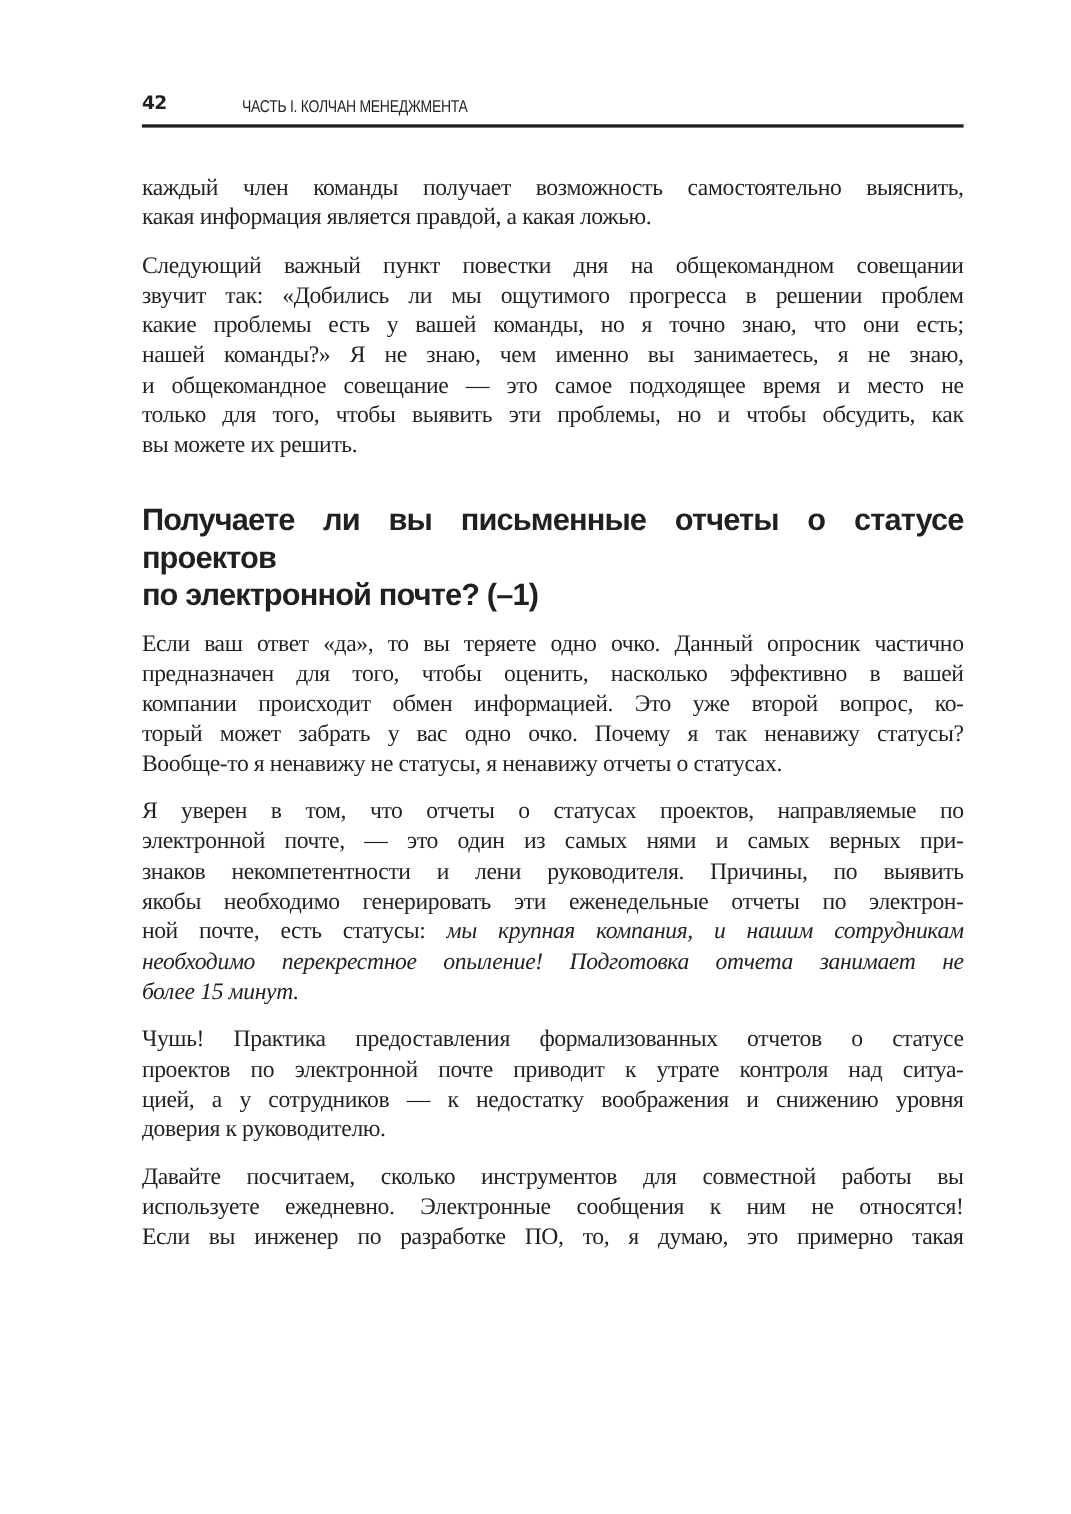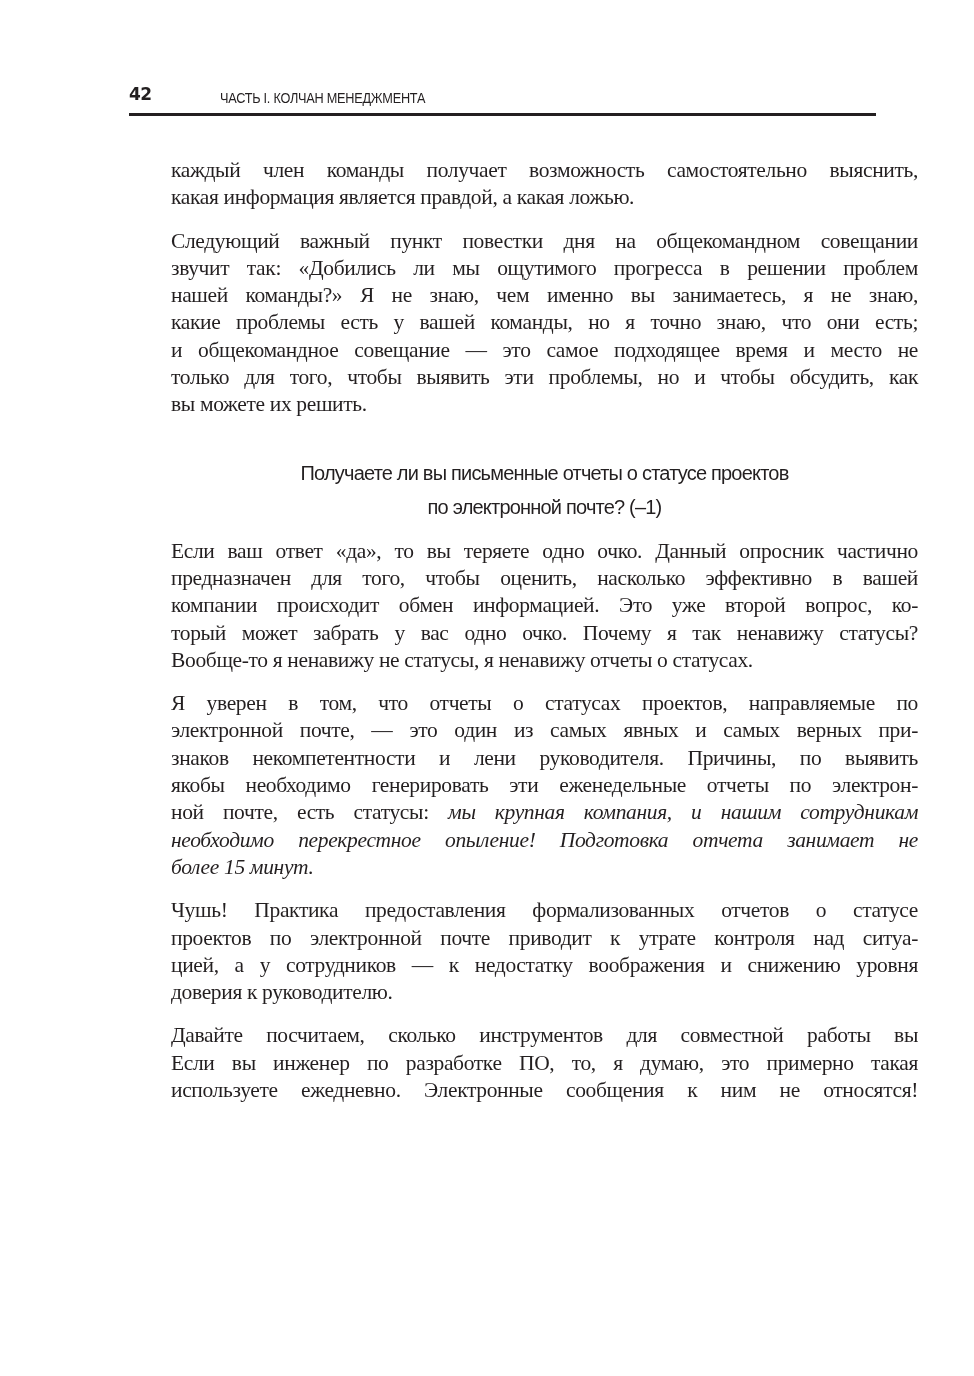--- a/index.html
+++ b/index.html
@@ -2,25 +2,25 @@
 <html><head>
   <meta charset="utf-8">
   <style>
     html, body { margin: 0; padding: 0; background: #ffffff; }
     body { width: 974px; height: 1376px; position: relative; overflow: hidden; color: #231f20; }
     .page { position: absolute; left: 129px; top: 0; width: 747px; }
     .running-head { position: absolute; left: 0; top: 84px; width: 747px; height: 30px; }
     .page-number { position: absolute; left: 0; top: 0; font-family: "DejaVu Sans", sans-serif; font-weight: bold; font-size: 17px; letter-spacing: -0.5px; }
     .head-title { position: absolute; left: 91px; top: 5px; font-family: "Liberation Sans", sans-serif; font-size: 15.5px; letter-spacing: -0.3px; transform: scaleX(0.82); transform-origin: left center; white-space: nowrap; }
     .head-rule { position: absolute; left: 0; top: 113px; width: 747px; height: 3px; background: #231f20; }
-    .body { position: absolute; left: 0; top: 157px; width: 747px; font-family: "Liberation Serif", serif; font-size: 21.5px; line-height: 27.3px; text-align: justify; margin-left: 42px; }
+    .body { position: absolute; left: 0; top: 157px; width: 747px; font-family: "Liberation Serif", serif; font-size: 21.5px; line-height: 27.3px; text-align: justify; }
     .body p { margin: 0 0 16px 0; }
     .line { display: block; text-align: justify; text-align-last: justify; white-space: nowrap; letter-spacing: -0.35px; }
     .line.last { text-align-last: left; }
-    .section-heading { font-family: "Liberation Sans", sans-serif; font-weight: normal; font-size: 20px; line-height: 34px; text-align: center; margin: 37px 0 14px 0; letter-spacing: -0.8px; }
+    .section-heading { font-family: "Liberation Sans", sans-serif; font-weight: bold; font-size: 28px; line-height: 34px; margin: 37px 0 14px 0; letter-spacing: -0.8px; }
     .section-heading span { display: block; }
     em { }
   </style>
 </head>
 <body>
 
 <div class="page">
   <div class="running-head">
     <span class="page-number">42</span>
     <span class="head-title">ЧАСТЬ I. КОЛЧАН МЕНЕДЖМЕНТА</span>
@@ -28,53 +28,53 @@
   <div class="head-rule"></div>
 
   <div class="body">
     <p>
       <span class="line">каждый член команды получает возможность самостоятельно выяснить,</span>
       <span class="line last">какая информация является правдой, а какая ложью.</span>
     </p>
     <p>
       <span class="line">Следующий важный пункт повестки дня на общекомандном совещании</span>
       <span class="line">звучит так: «Добились ли мы ощутимого прогресса в решении проблем</span>
+      <span class="line">какие проблемы есть у вашей команды, но я точно знаю, что они есть;</span>
       <span class="line">нашей команды?» Я не знаю, чем именно вы занимаетесь, я не знаю,</span>
-      <span class="line">какие проблемы есть у вашей команды, но я точно знаю, что они есть;</span>
       <span class="line">и общекомандное совещание — это самое подходящее время и место не</span>
       <span class="line">только для того, чтобы выявить эти проблемы, но и чтобы обсудить, как</span>
       <span class="line last">вы можете их решить.</span>
     </p>
 
     <h2 class="section-heading">
       <span>Получаете ли вы письменные отчеты о статусе проектов</span>
       <span>по электронной почте? (–1)</span>
     </h2>
 
     <p>
       <span class="line">Если ваш ответ «да», то вы теряете одно очко. Данный опросник частично</span>
       <span class="line">предназначен для того, чтобы оценить, насколько эффективно в вашей</span>
       <span class="line">компании происходит обмен информацией. Это уже второй вопрос, ко-</span>
       <span class="line">торый может забрать у вас одно очко. Почему я так ненавижу статусы?</span>
       <span class="line last">Вообще-то я ненавижу не статусы, я ненавижу отчеты о статусах.</span>
     </p>
     <p>
       <span class="line">Я уверен в том, что отчеты о статусах проектов, направляемые по</span>
-      <span class="line">электронной почте, — это один из самых явных и самых верных при-</span>
+      <span class="line">электронной почте, — это один из самых нями и самых верных при-</span>
       <span class="line">знаков некомпетентности и лени руководителя. Причины, по выявить</span>
       <span class="line">якобы необходимо генерировать эти еженедельные отчеты по электрон-</span>
       <span class="line"><span>ной почте, есть статусы: </span><em>мы крупная компания, и нашим сотрудникам</em></span>
       <em class="line">необходимо перекрестное опыление! Подготовка отчета занимает не</em>
       <em class="line last">более 15 минут.</em>
     </p>
     <p>
       <span class="line">Чушь! Практика предоставления формализованных отчетов о статусе</span>
       <span class="line">проектов по электронной почте приводит к утрате контроля над ситуа-</span>
       <span class="line">цией, а у сотрудников — к недостатку воображения и снижению уровня</span>
       <span class="line last">доверия к руководителю.</span>
     </p>
     <p>
       <span class="line">Давайте посчитаем, сколько инструментов для совместной работы вы</span>
+      <span class="line">используете ежедневно. Электронные сообщения к ним не относятся!</span>
       <span class="line">Если вы инженер по разработке ПО, то, я думаю, это примерно такая</span>
-      <span class="line">используете ежедневно. Электронные сообщения к ним не относятся!</span>
     </p>
   </div>
 </div>
 
 </body></html>

